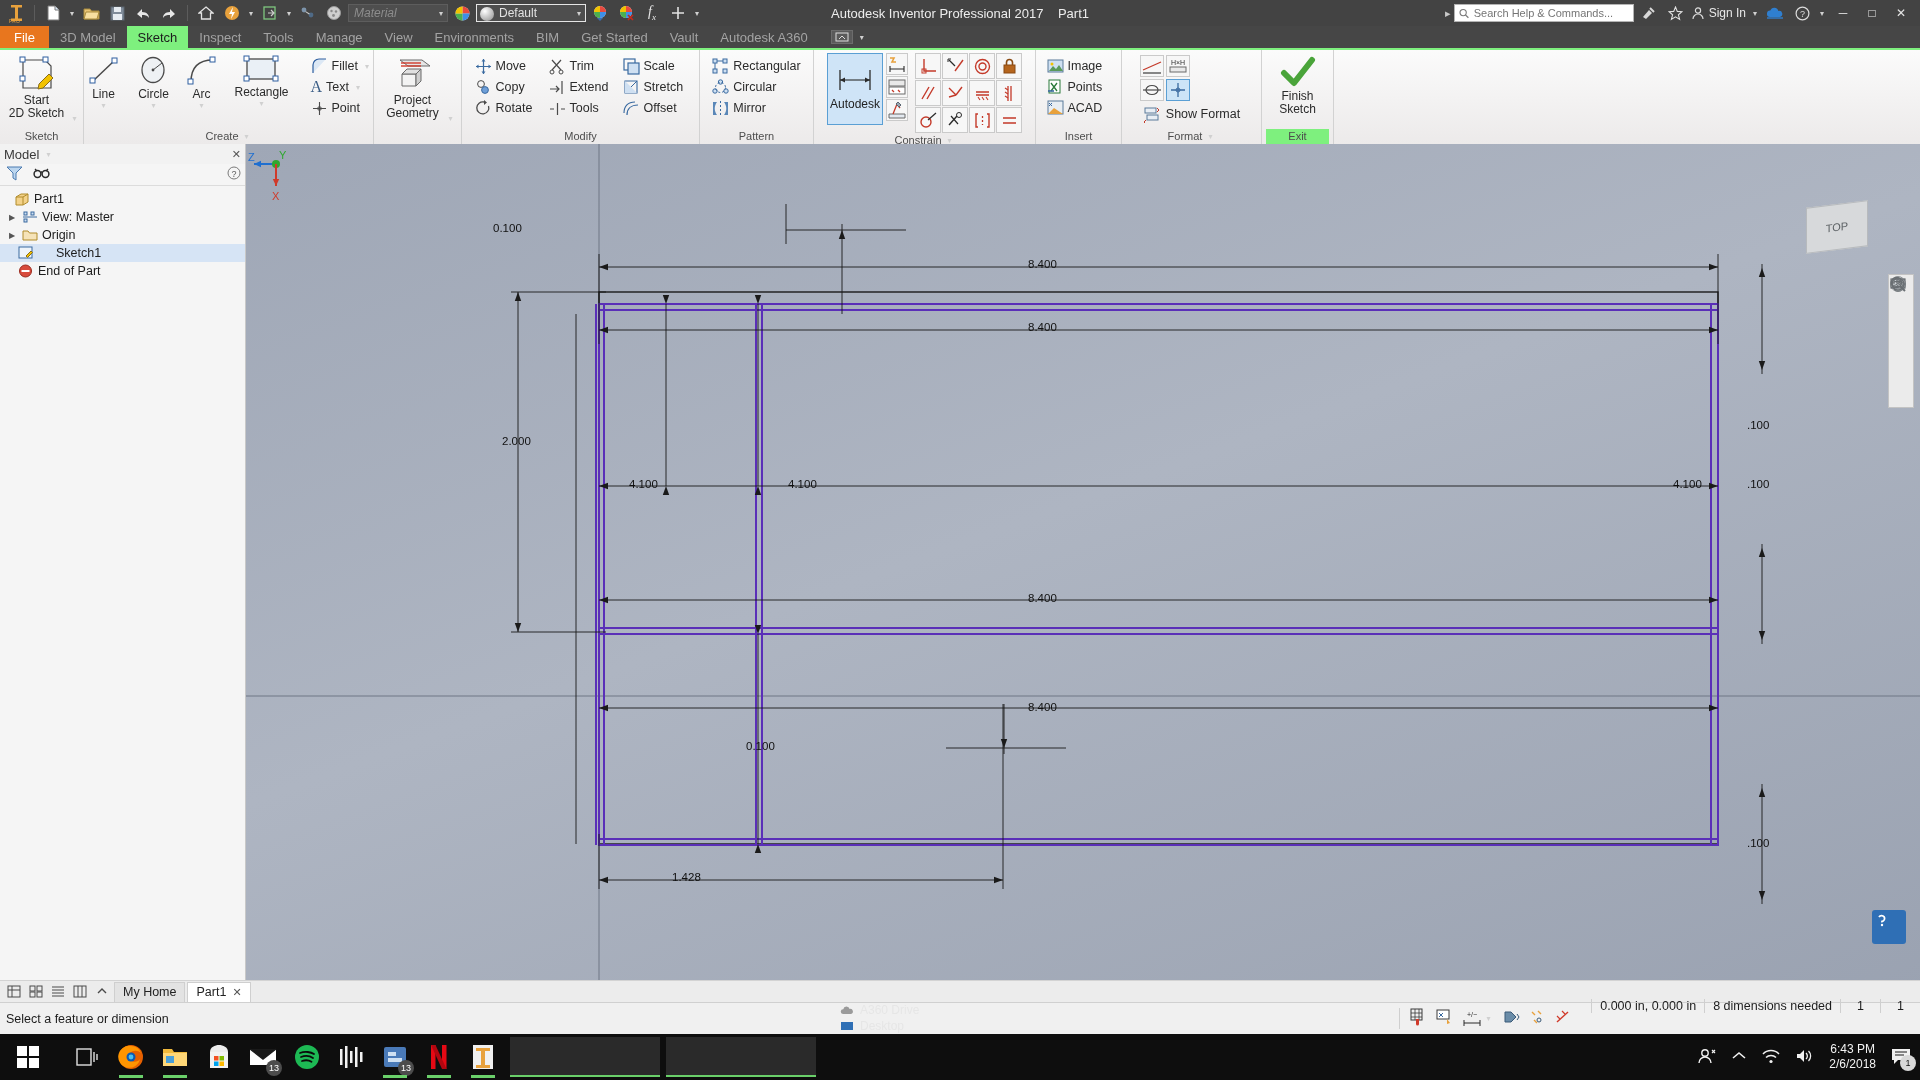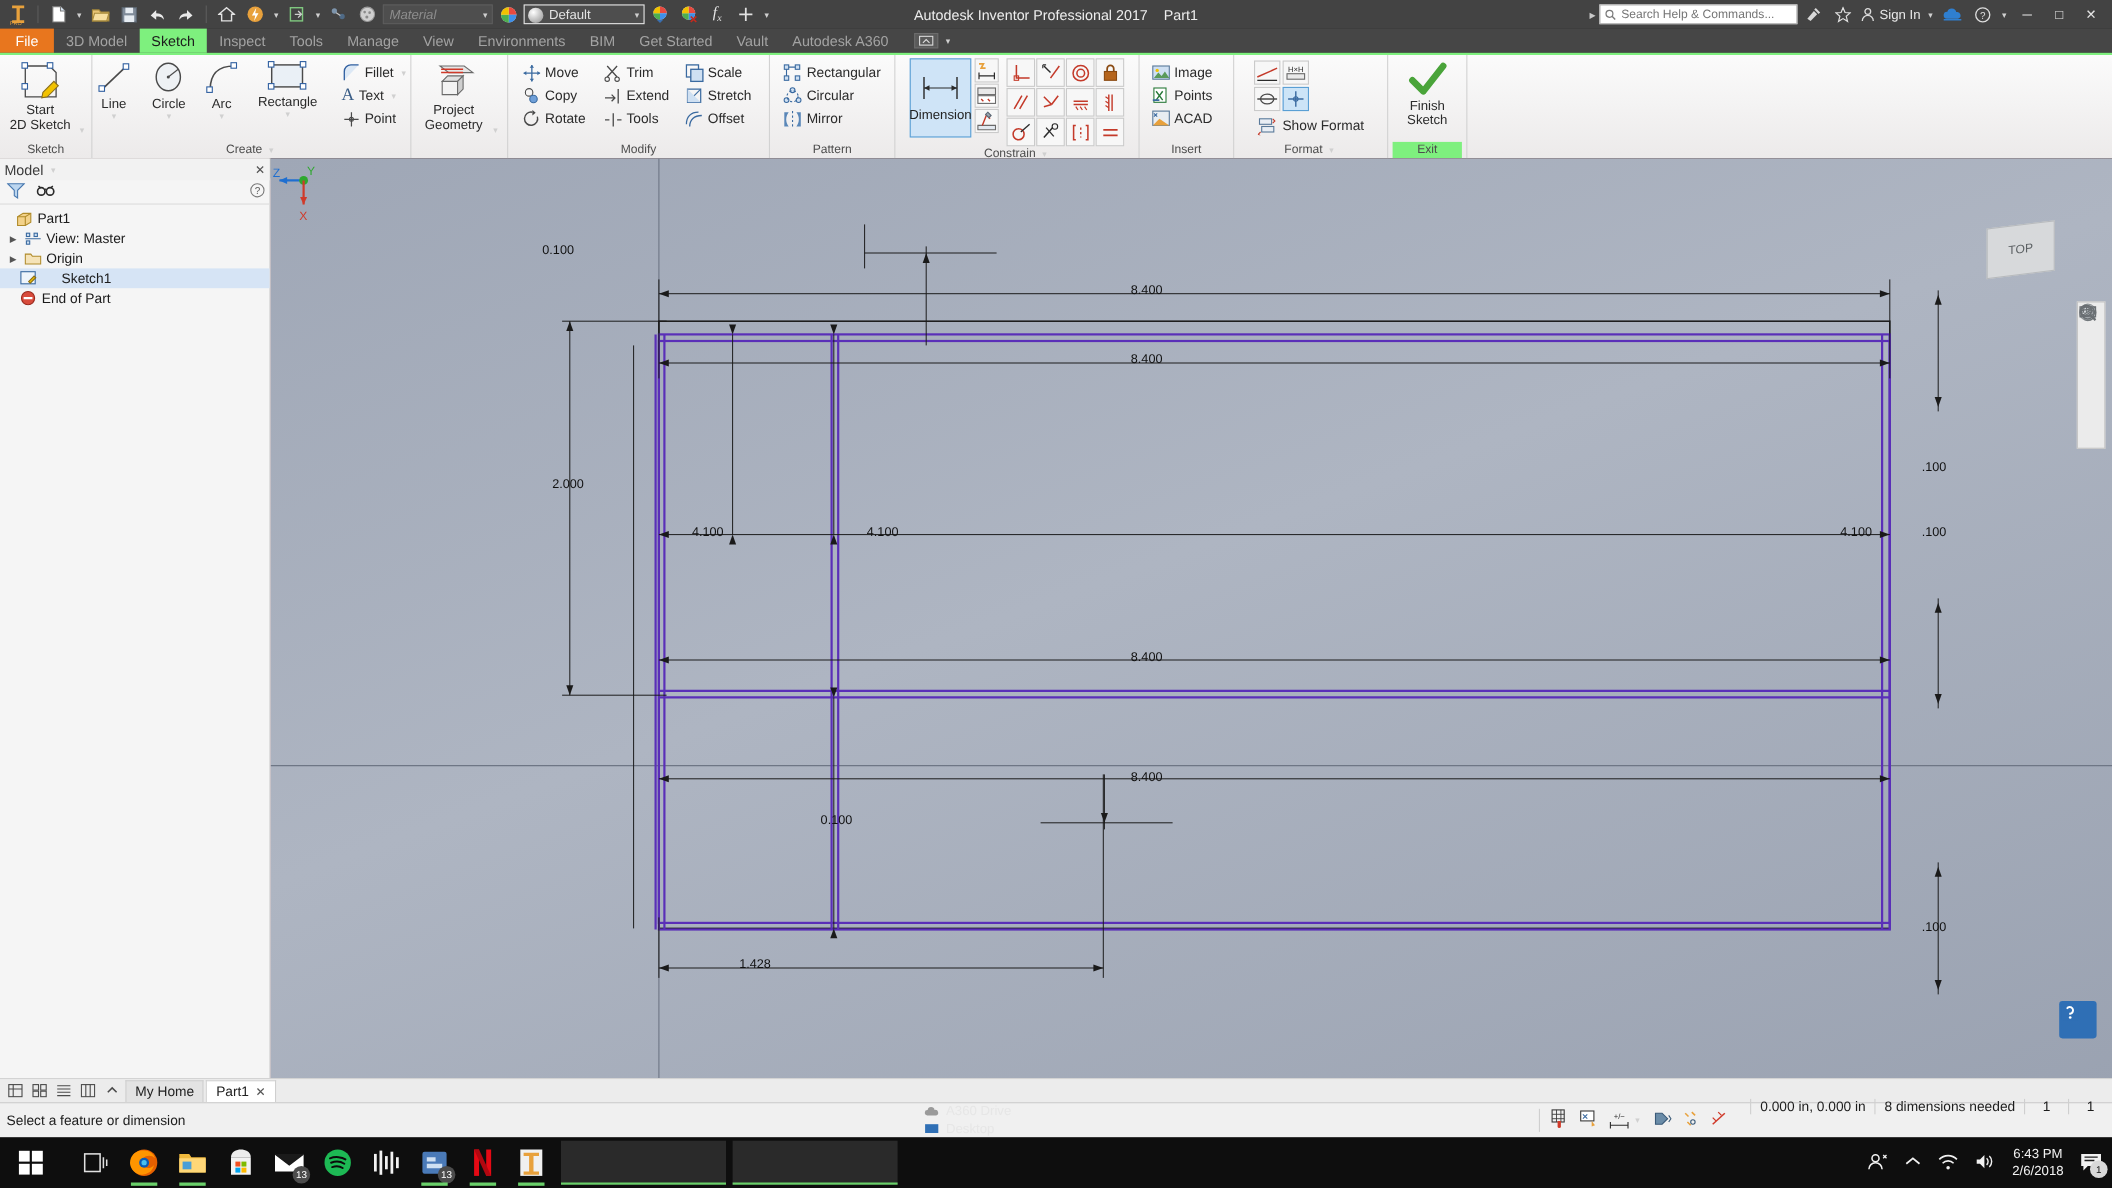--- a/index.html
+++ b/index.html
@@ -658,21 +658,21 @@
     <div class="panel" style="width:222px;">
       <div class="panel-body" style="padding-top:3px;gap:3px;align-items:flex-start;">
         <div class="dimbtn">
           <span class="ico">
             <svg width="40" height="26" viewBox="0 0 40 26">
                 <path d="M5 3 v20 M35 3 v20" stroke="#2b2b2b" stroke-width="1.3"></path>
                 <path d="M5 13 h30" stroke="#2b2b2b" stroke-width="1.1"></path>
                 <path d="M5 13 l5-2.5 v5z M35 13 l-5-2.5 v5z" fill="#2b2b2b"></path>
               </svg>
           </span>
-          <span class="lbl">Dimension</span>
+          <span class="lbl">Autodesk</span>
         </div>
         <div class="col2">
           <div class="gi bord">
             <svg width="20" height="20" viewBox="0 0 20 20">
                 <path d="M3 4 l4 0 l-2 4 l4 0" fill="none" stroke="#e8a13c" stroke-width="1.6"></path>
                 <path d="M3 15 h14 M3 12 v6 M17 12 v6" stroke="#2b2b2b" stroke-width="1.1"></path>
               </svg>
           </div>
           <div class="gi bord">
             <svg width="20" height="20" viewBox="0 0 20 20">

